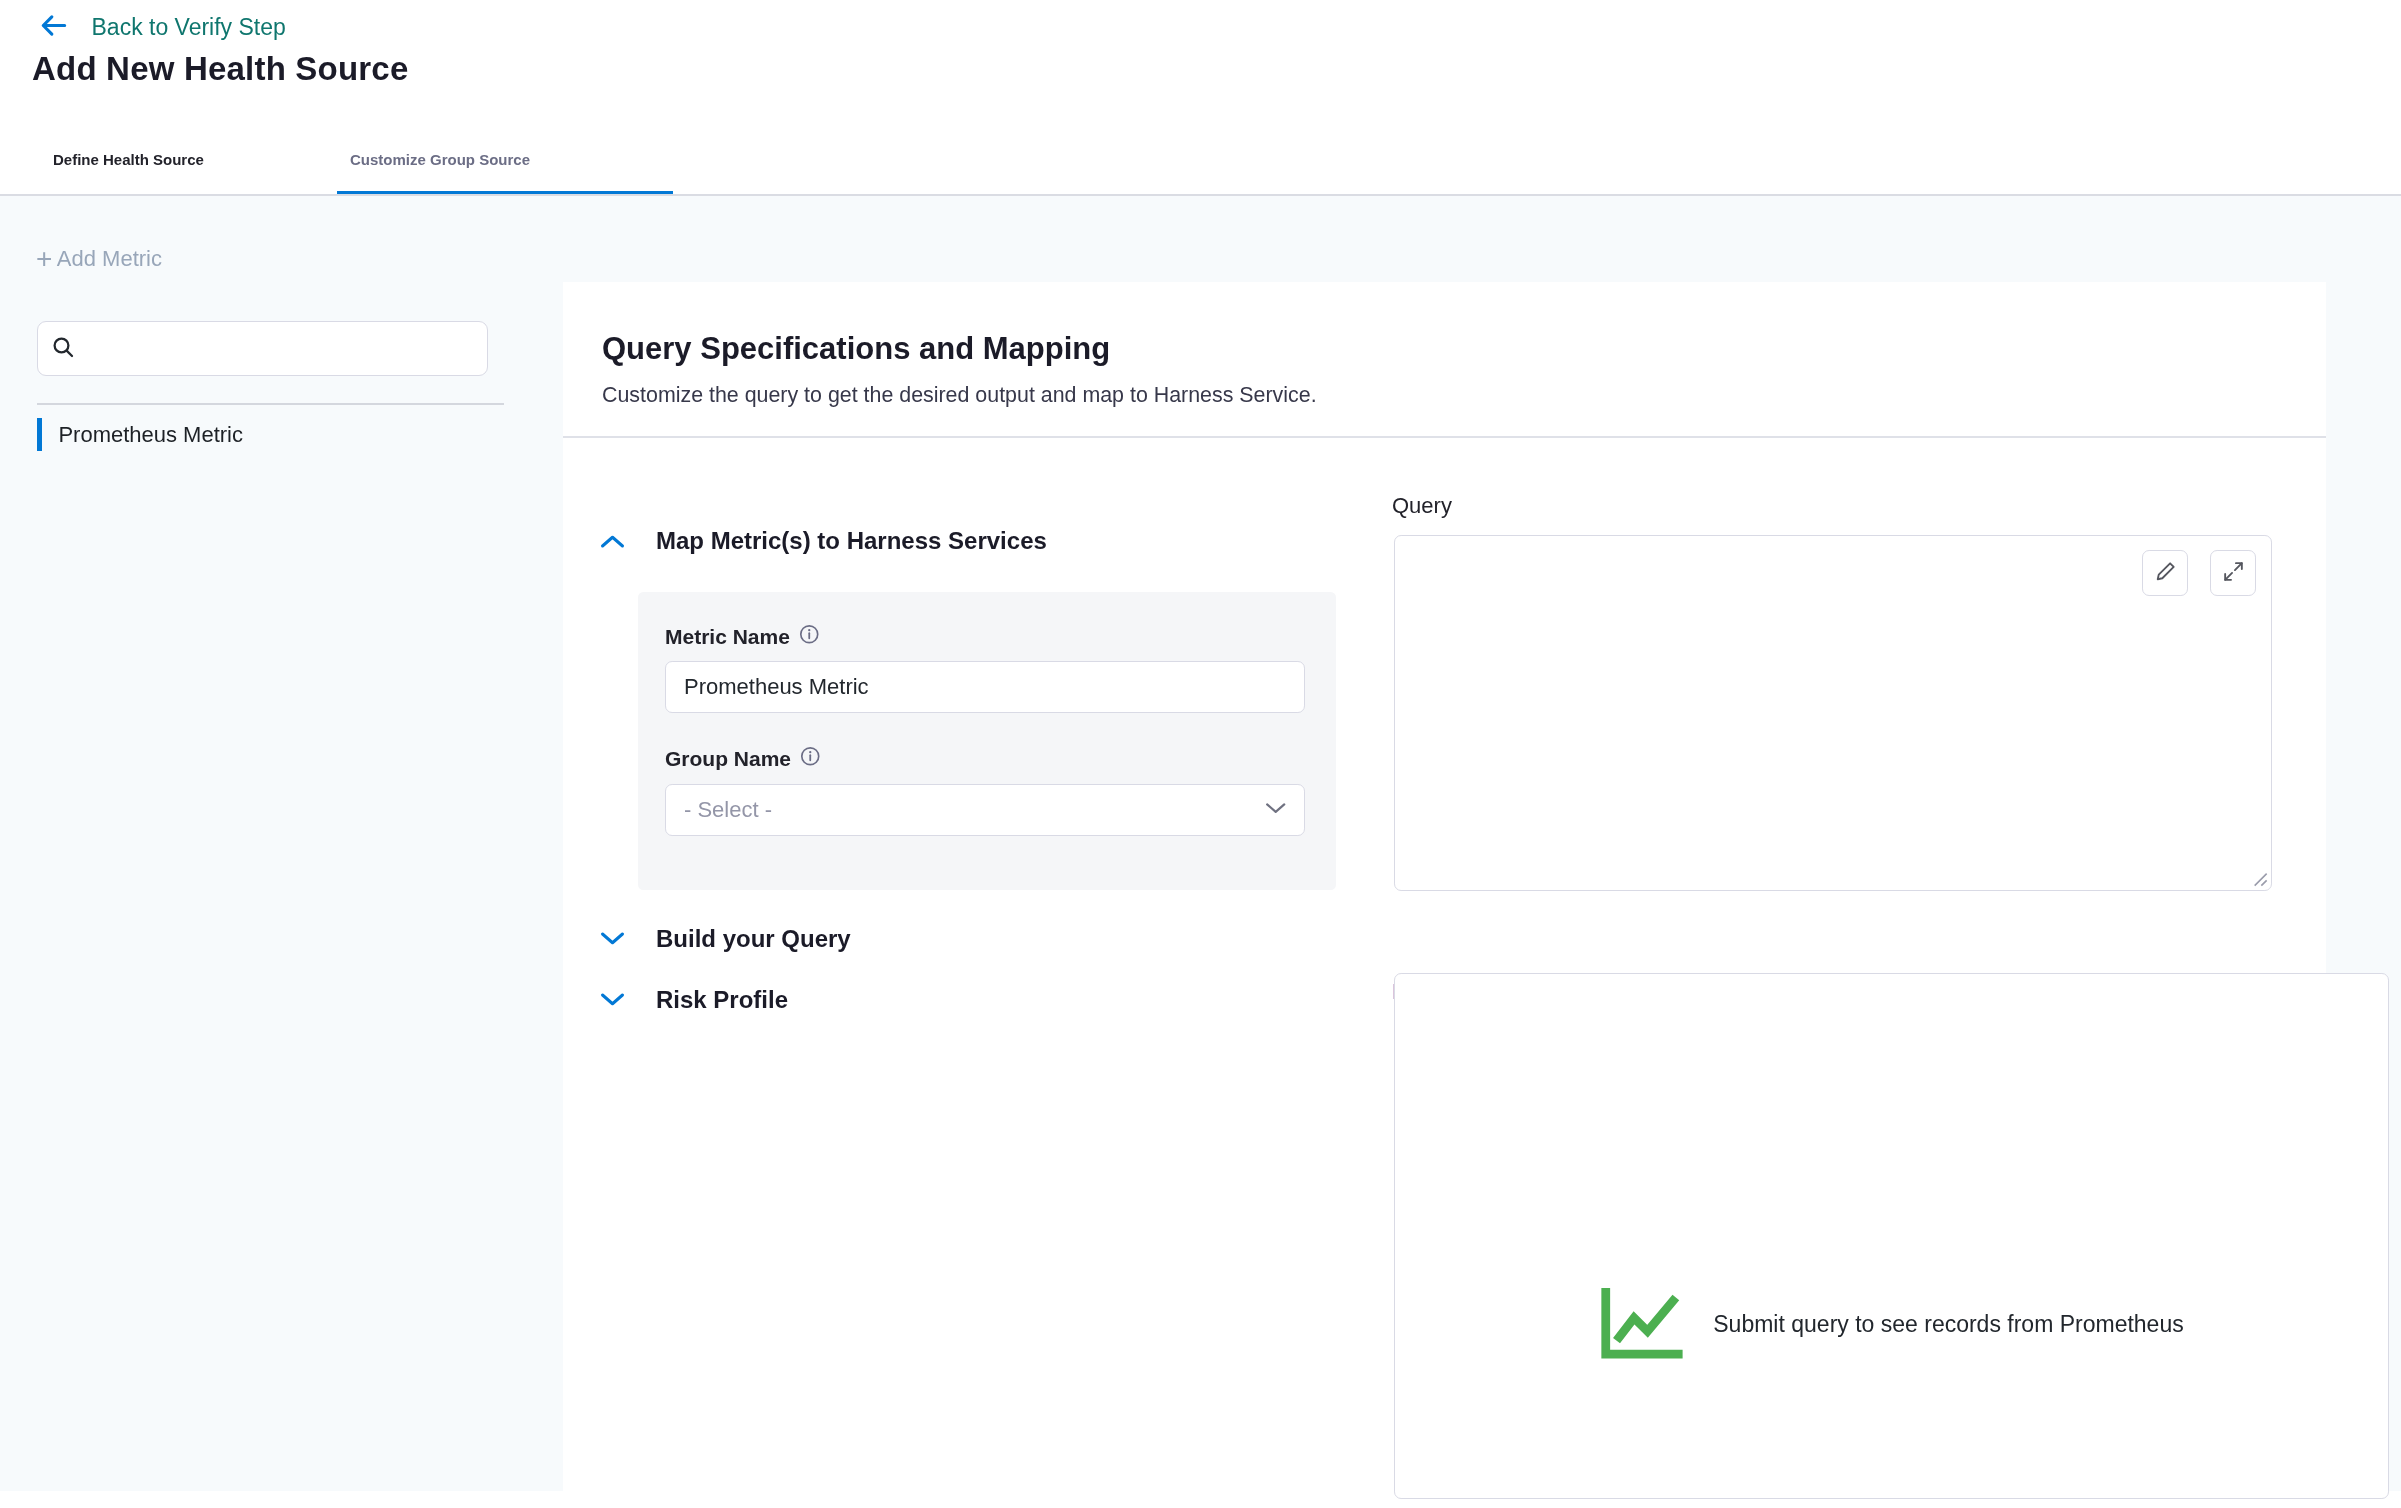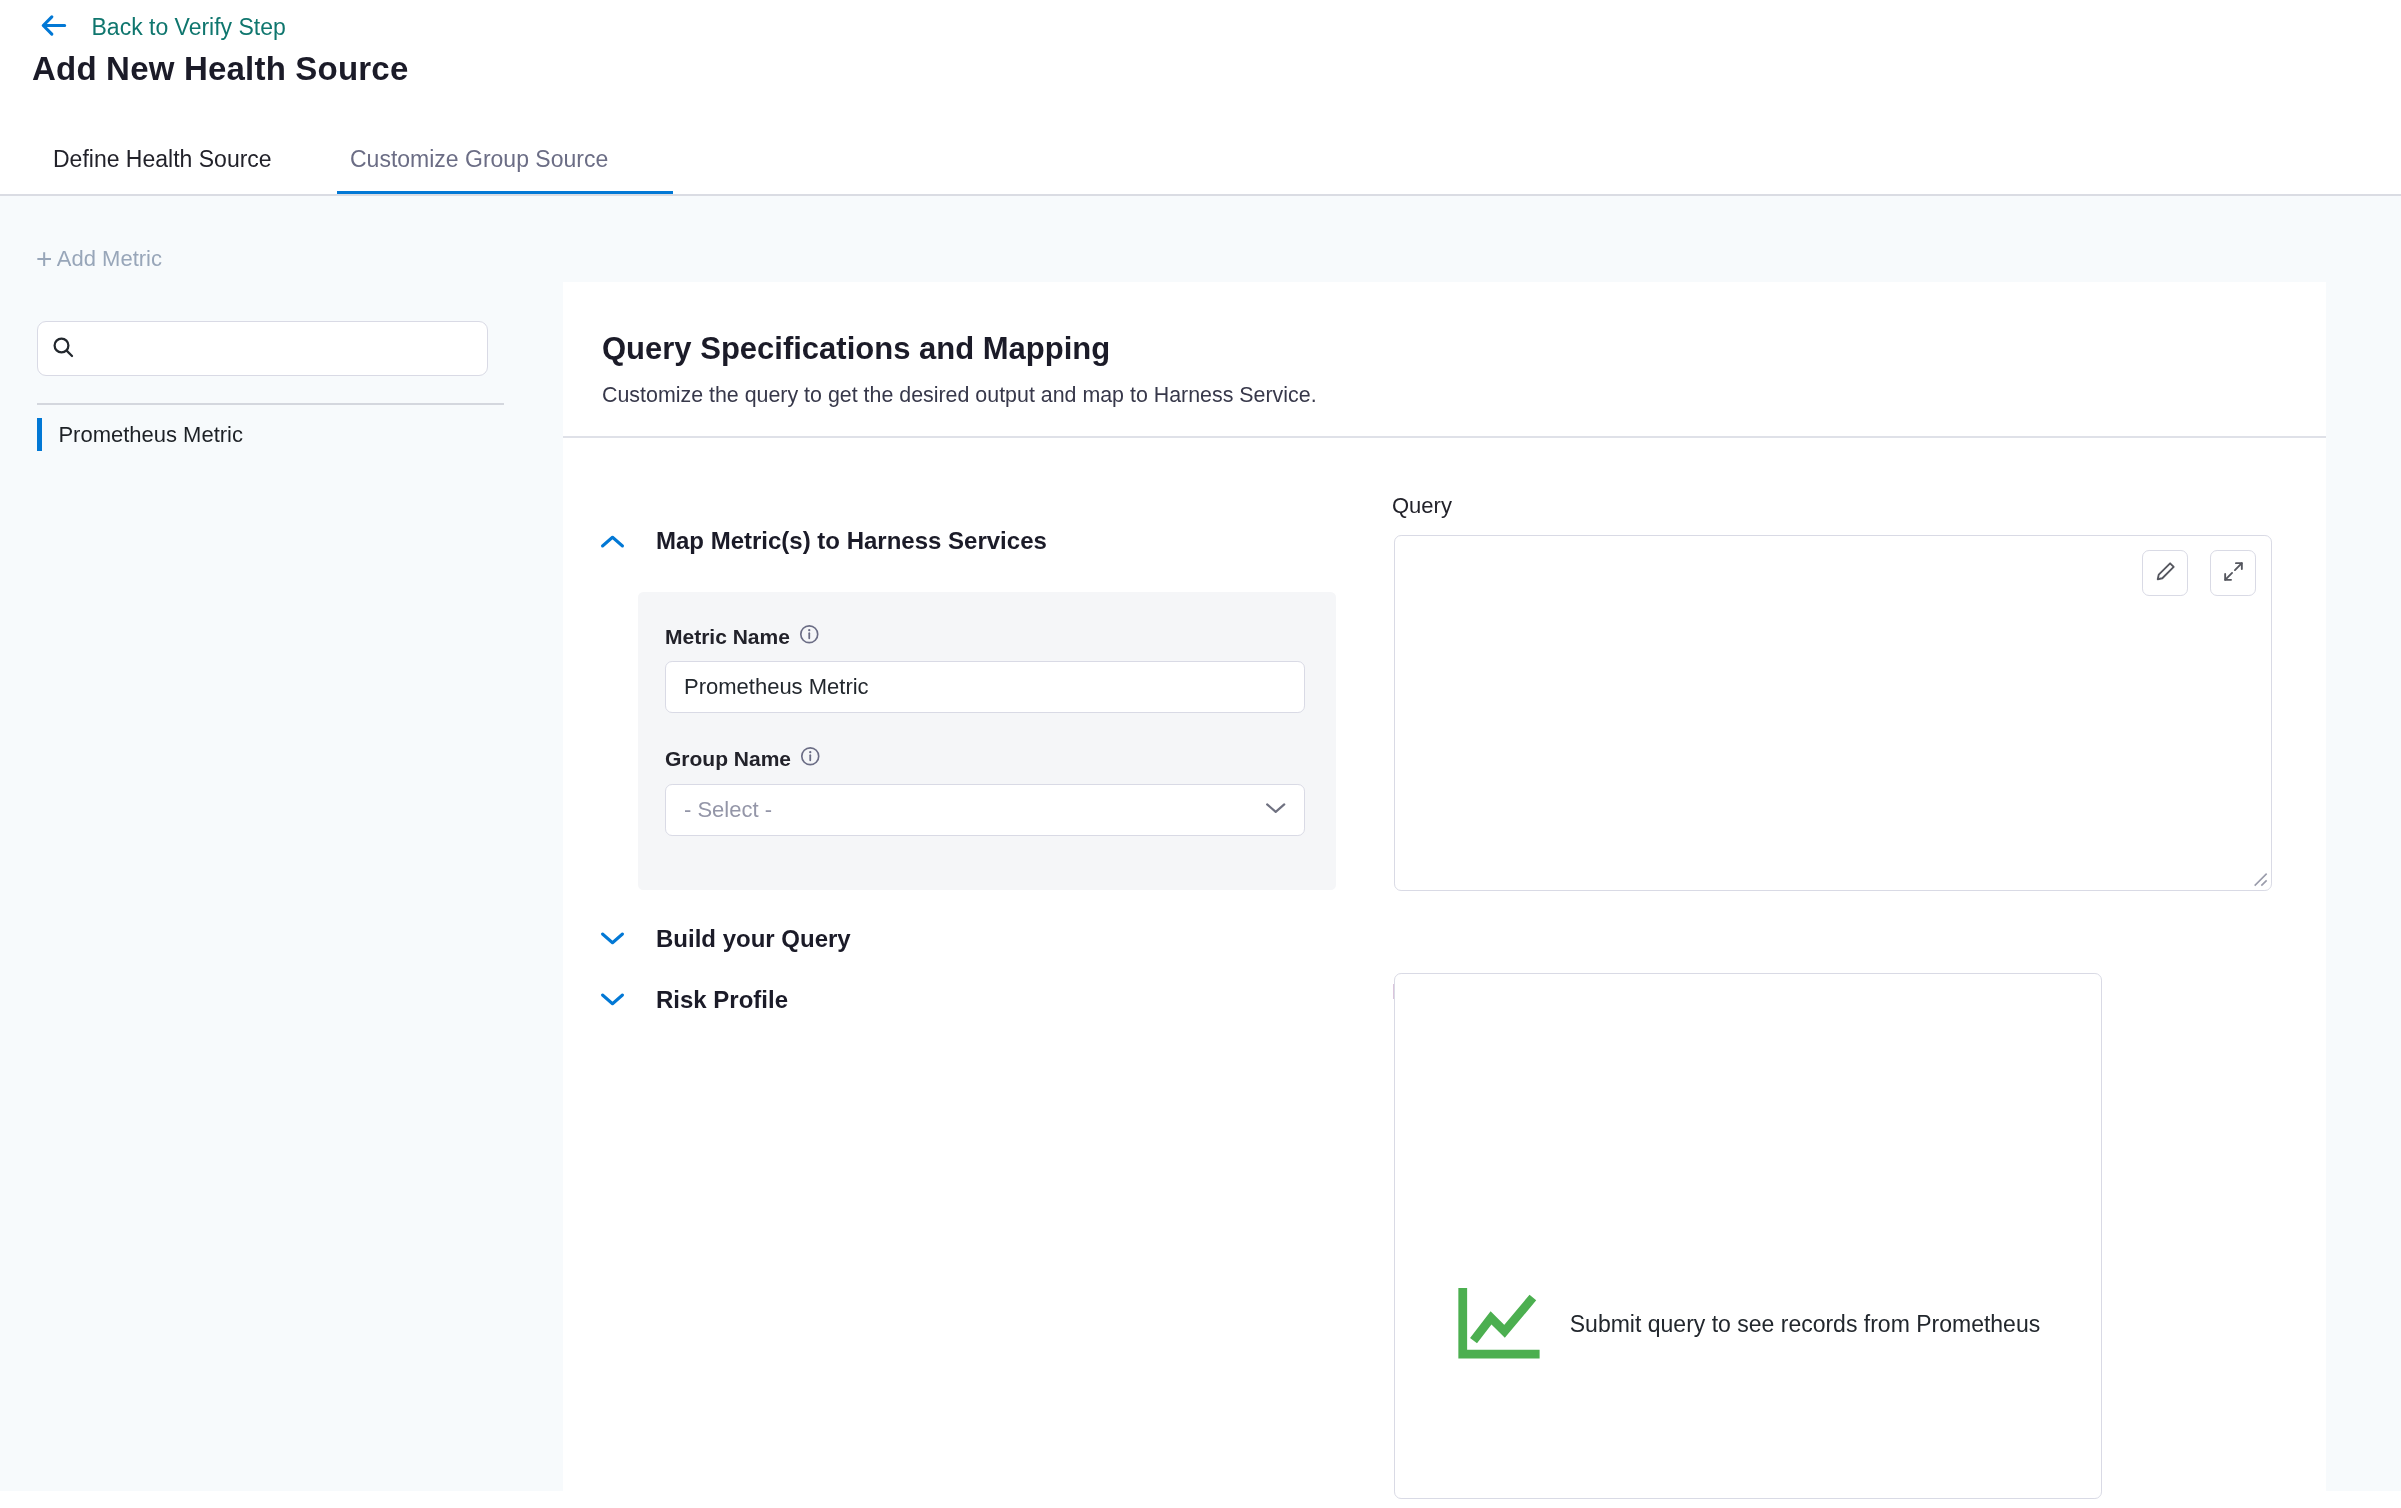--- a/index.html
+++ b/index.html
@@ -6,21 +6,21 @@
   html,body { width:2401px; height:1509px; }
   body { font-family:"Liberation Sans", sans-serif; background:#ffffff; position:relative; overflow:hidden; color:#1b1b28; }
   .abs { position:absolute; }
 
   
   .back-link { left:39px; top:14.3px; display:flex; align-items:flex-start; gap:24px; color:#0f766e; font-size:23px; font-weight:500; cursor:pointer; }
   .back-link svg { display:block; }
   .page-title { left:32px; top:50px; font-size:33px; font-weight:700; color:#1b1b28; letter-spacing:0.2px; }
 
   
-  .tab { top:146px; font-size:23px; font-weight:400; line-height:27px; cursor:pointer; }
+  .tab { top:146px; font-size:15px; font-weight:700; line-height:27px; cursor:pointer; }
   .tab-define { left:53px; color:#22222a; }
   .tab-customize { left:350px; color:#6b6d85; }
   .tab-underline { left:337px; top:191px; width:336px; height:3.6px; background:#0278d5; }
   .header-divider { left:0; top:194px; width:2401px; height:1.8px; background:#dadce3; }
 
   
   .content-bg { left:0; top:196px; width:2401px; height:1295px; background:#f7fafc; }
 
   
   .add-metric { left:36px; top:246px; display:flex; align-items:center; gap:4.5px; color:#98a6b9; font-size:22px; font-weight:500; cursor:pointer; }
@@ -56,21 +56,21 @@
   
   .query-label { left:1392px; top:493px; font-size:22px; color:#22222a; }
   .query-box { left:1394px; top:535px; width:878px; height:356px; background:#fff; border:1.8px solid #d9dae5; border-radius:7.1px; }
   .query-box textarea { position:absolute; left:5.3px; top:5.3px; width:793px; height:342px; border:none; outline:none; resize:none; font-size:21.4px; font-family:"Liberation Sans", sans-serif; background:transparent; }
   .mini-btn { position:absolute; top:14.3px; width:46px; height:46px; background:#fff; border:1.8px solid #d9dae5; border-radius:7.1px; display:flex; align-items:center; justify-content:center; cursor:pointer; }
   .btn-edit { left:747px; }
   .btn-expand { left:815px; }
   .resize-handle { position:absolute; right:2.7px; bottom:2.7px; width:18px; height:18px; cursor:nwse-resize; display:flex; align-items:flex-end; justify-content:flex-end; }
 
   .records-label { left:1392px; top:980px; font-size:21.4px; color:#701a75; }
-  .records-box { left:1394px; top:973px; width:708px; height:526px; background:#fff; border:1.8px solid #d9dae5; border-radius:7.1px; }
+  .records-box { left:1394px; top:973px; width:995px; height:526px; background:#fff; border:1.8px solid #d9dae5; border-radius:7.1px; }
   .empty-state { position:absolute; left:0; top:310px; width:100%; display:flex; align-items:center; justify-content:center; gap:25px; }
   .empty-text { font-size:23px; color:#22272d; }
 </style>
 </head>
 <body>
 
 <div>
 
   <div class="abs back-link">
     <span>

